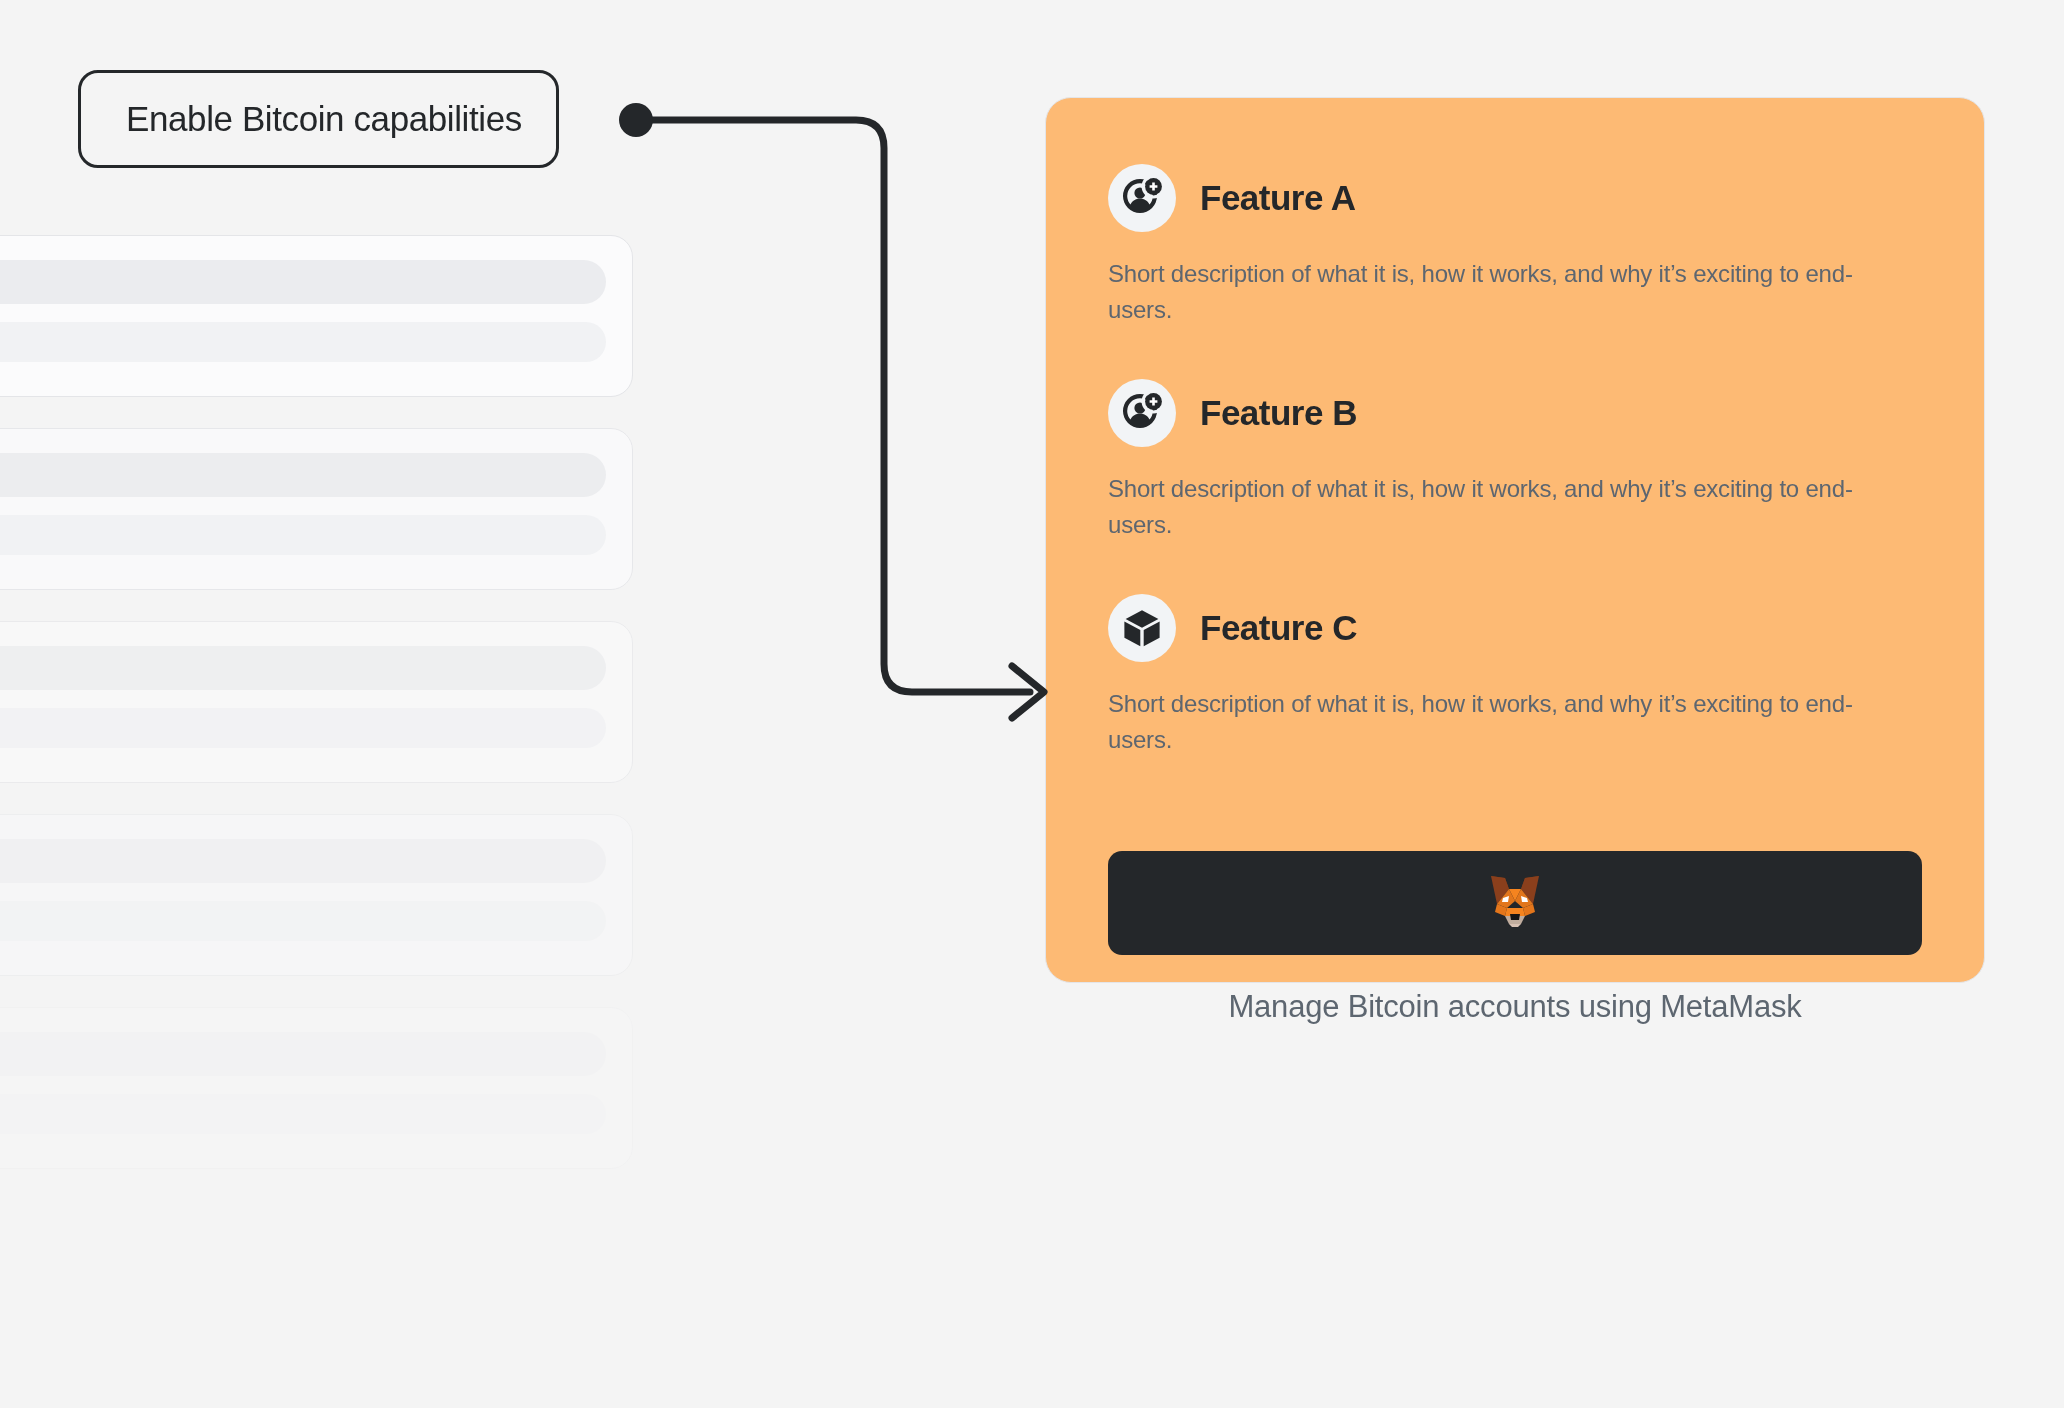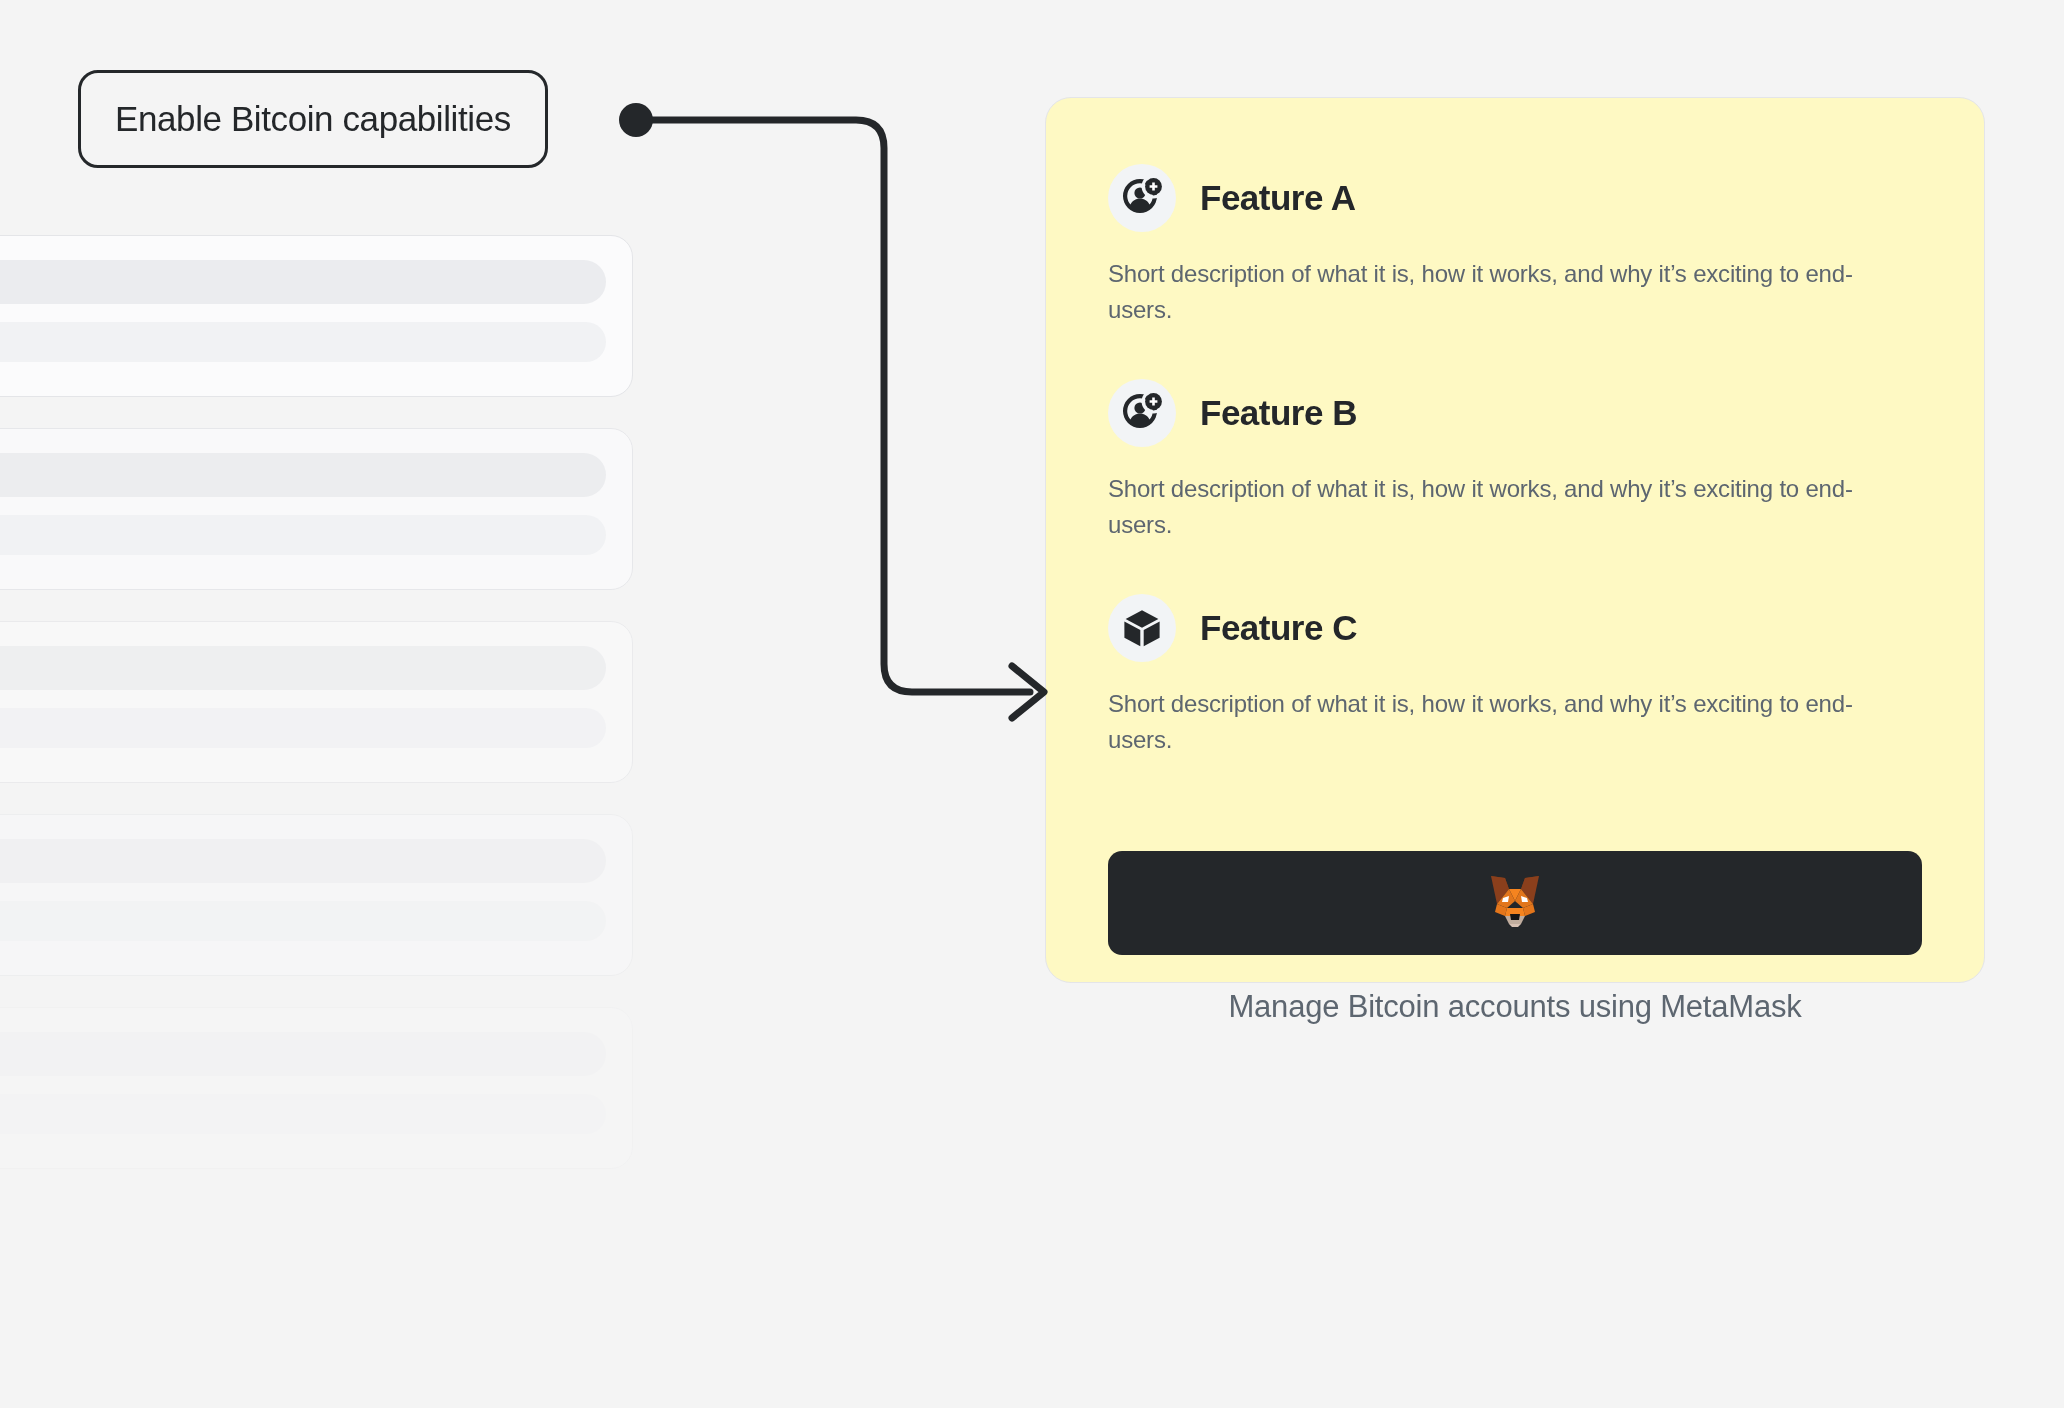--- a/index.html
+++ b/index.html
@@ -57,40 +57,41 @@
     background: #f4f4f4;
     z-index: 5;
   }
 
   #callout-pill-label {
     font-size: 35px;
     font-weight: 500;
     color: #24272a;
     letter-spacing: -0.4px;
     white-space: nowrap;
+    margin-left: 11px;
   }
 
   #connector-svg {
     position: absolute;
     left: 0;
     top: 0;
     width: 2064px;
     height: 1408px;
     z-index: 4;
     pointer-events: none;
   }
 
   
   #feature-card {
     position: absolute;
     left: 1045px;
     top: 97px;
     width: 940px;
     height: 886px;
-    background: #fef9c3;
+    background: #fdba74;
     border: 1.5px solid #e4e5e8;
     border-radius: 26px;
     display: flex;
     flex-direction: column;
     z-index: 3;
   }
 
   #feature-list {
     flex: 1 1 auto;
     padding: 66px 62px 0 62px;

